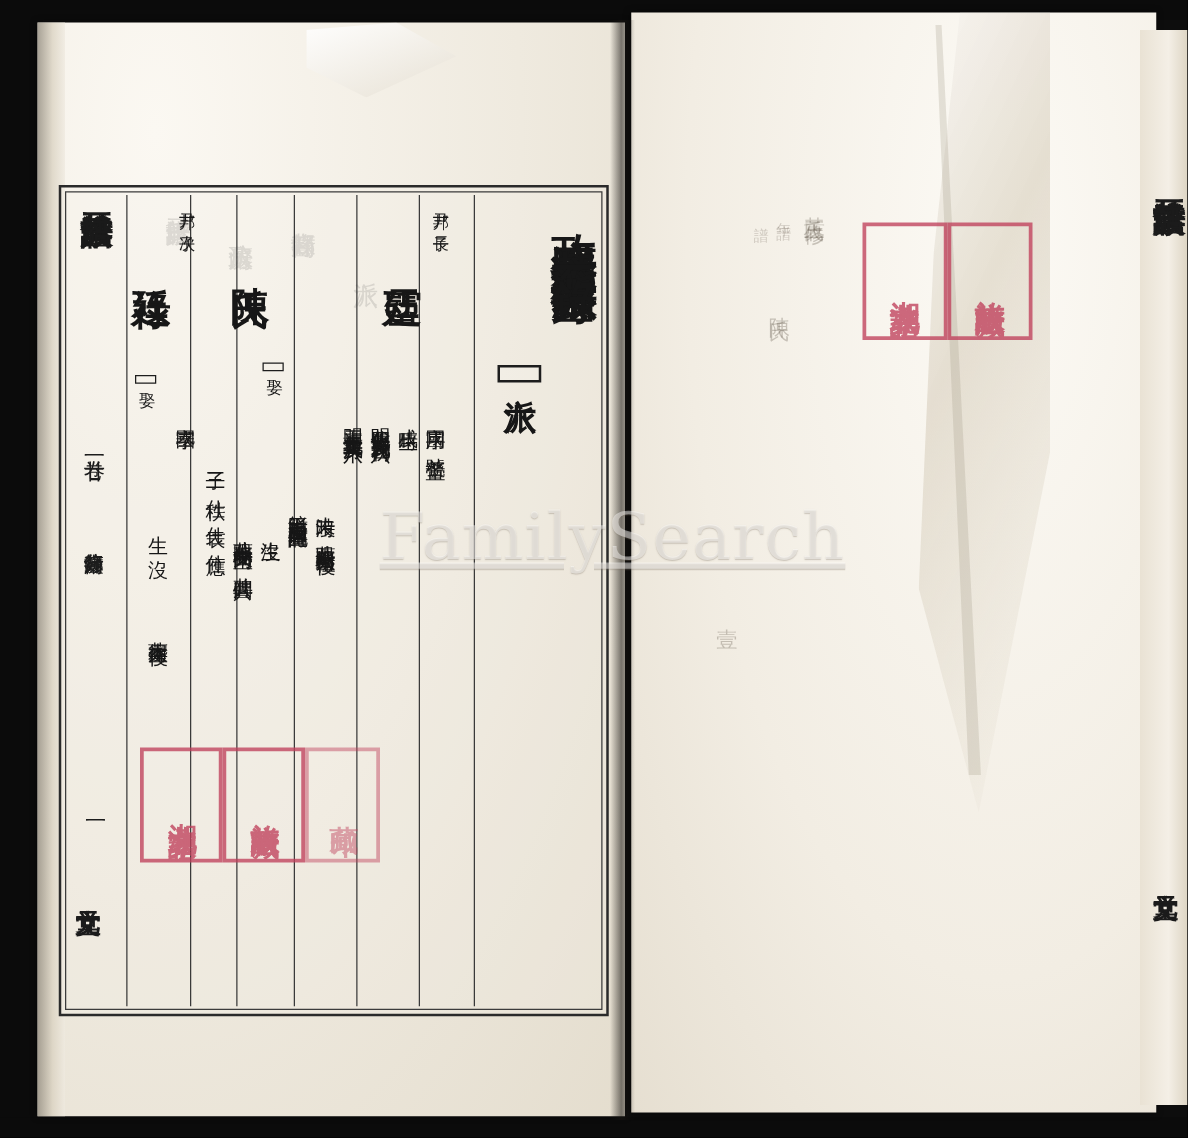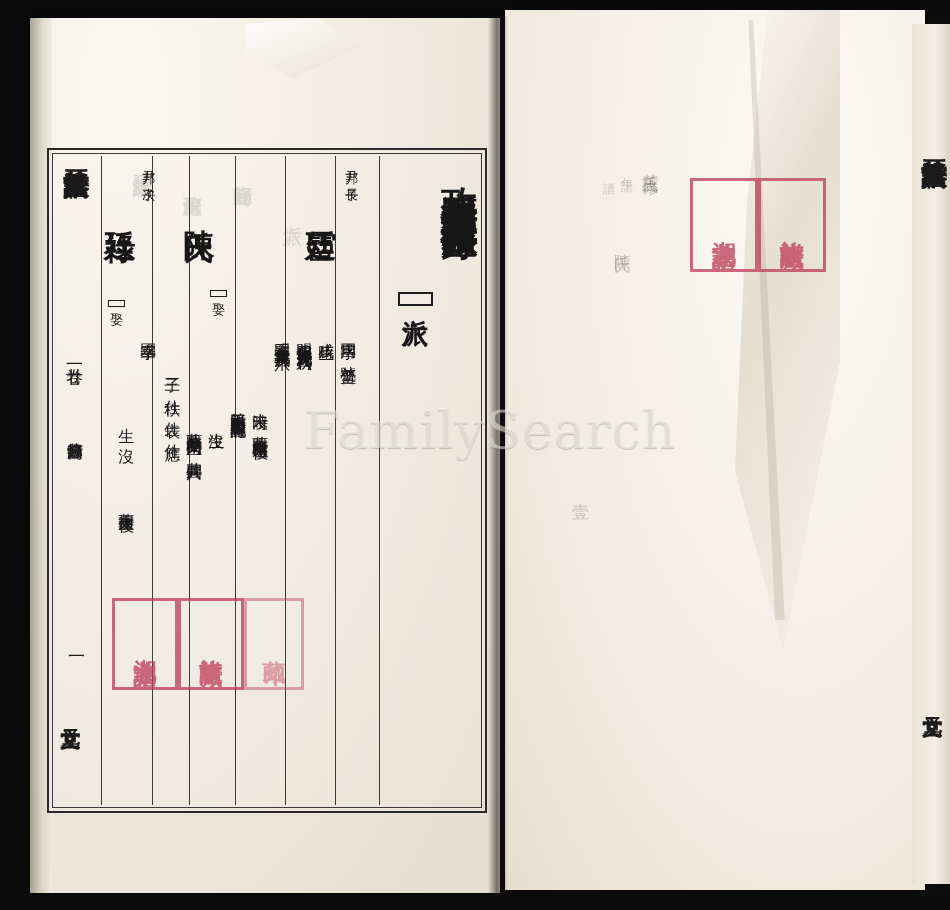--- a/index.html
+++ b/index.html
@@ -181,20 +181,21 @@
     left: 180px; top: 400px;
     width: 620px;
     text-align: center;
     font-size: 52px;
     color: rgba(255,255,255,0.45);
     text-shadow: 0 1px 1px rgba(120,110,95,0.35);
     font-family: "DejaVu Serif", serif;
     letter-spacing: 1px;
     pointer-events: none;
     user-select: none;
+    text-decoration: underline;
   }
 
   
   .ghost {
     position: absolute;
     writing-mode: vertical-rl;
     text-orientation: upright;
     color: rgba(90,80,65,0.30);
     font-size: 17px;
     letter-spacing: 2px;

